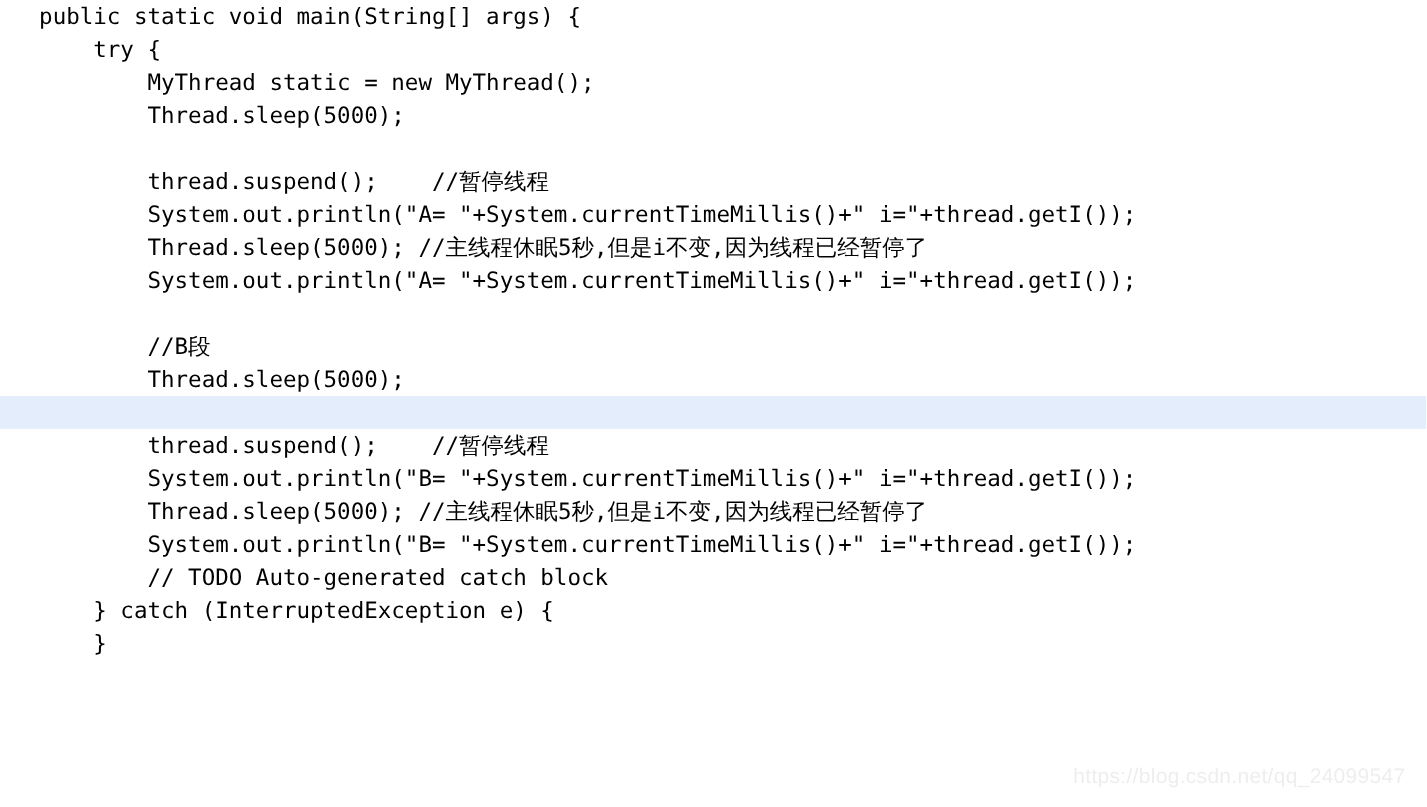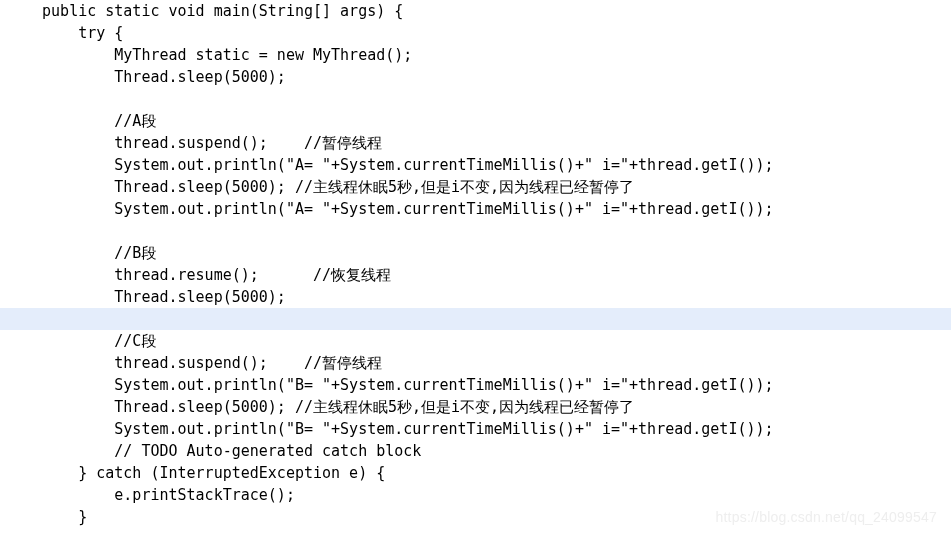--- a/index.html
+++ b/index.html
@@ -16,21 +16,21 @@
     font-family: "DejaVu Sans Mono", "Liberation Mono", monospace;
     font-size: 15px;
     line-height: 22px;
     color: #000000;
   }
   .code-line {
     position: relative;
     height: 22px;
     line-height: 22px;
     white-space: pre;
-    padding-left: 24px;
+    padding-left: 8px;
     box-sizing: border-box;
     font-family: "DejaVu Sans Mono", "Liberation Mono", monospace;
     font-size: 15px;
   }
   .code-line.highlight {
     background: #e4edfb;
     padding-left: 0;
   }
   .code-line.highlight .line-inner {
     padding-left: 8px;
@@ -51,34 +51,30 @@
 </head>
 <body>
 
 <div id="editor">
   <div id="code-area">
       <div class="code-line"><span class="line-inner">  public static void main(String[] args) {</span></div>
       <div class="code-line"><span class="line-inner">      try {</span></div>
       <div class="code-line"><span class="line-inner">          MyThread static = new MyThread();</span></div>
       <div class="code-line"><span class="line-inner">          Thread.sleep(5000);</span></div>
       <div class="code-line"><span class="line-inner">&nbsp;</span></div>
-      <div class="code-line"><span class="line-inner">          //A段</span></div>
       <div class="code-line"><span class="line-inner">          thread.suspend();    //暂停线程</span></div>
       <div class="code-line"><span class="line-inner">          System.out.println("A= "+System.currentTimeMillis()+" i="+thread.getI());</span></div>
       <div class="code-line"><span class="line-inner">          Thread.sleep(5000); //主线程休眠5秒,但是i不变,因为线程已经暂停了</span></div>
       <div class="code-line"><span class="line-inner">          System.out.println("A= "+System.currentTimeMillis()+" i="+thread.getI());</span></div>
       <div class="code-line"><span class="line-inner">&nbsp;</span></div>
       <div class="code-line"><span class="line-inner">          //B段</span></div>
-      <div class="code-line"><span class="line-inner">          thread.resume();      //恢复线程</span></div>
       <div class="code-line"><span class="line-inner">          Thread.sleep(5000);</span></div>
       <div class="code-line highlight"><span class="line-inner">&nbsp;</span></div>
-      <div class="code-line"><span class="line-inner">          //C段</span></div>
       <div class="code-line"><span class="line-inner">          thread.suspend();    //暂停线程</span></div>
       <div class="code-line"><span class="line-inner">          System.out.println("B= "+System.currentTimeMillis()+" i="+thread.getI());</span></div>
       <div class="code-line"><span class="line-inner">          Thread.sleep(5000); //主线程休眠5秒,但是i不变,因为线程已经暂停了</span></div>
       <div class="code-line"><span class="line-inner">          System.out.println("B= "+System.currentTimeMillis()+" i="+thread.getI());</span></div>
       <div class="code-line"><span class="line-inner">          // TODO Auto-generated catch block</span></div>
       <div class="code-line"><span class="line-inner">      } catch (InterruptedException e) {</span></div>
-      <div class="code-line"><span class="line-inner">          e.printStackTrace();</span></div>
       <div class="code-line"><span class="line-inner">      }</span></div>
     </div>
   <div id="watermark">https://blog.csdn.net/qq_24099547</div>
 </div>
 
 </body></html>

